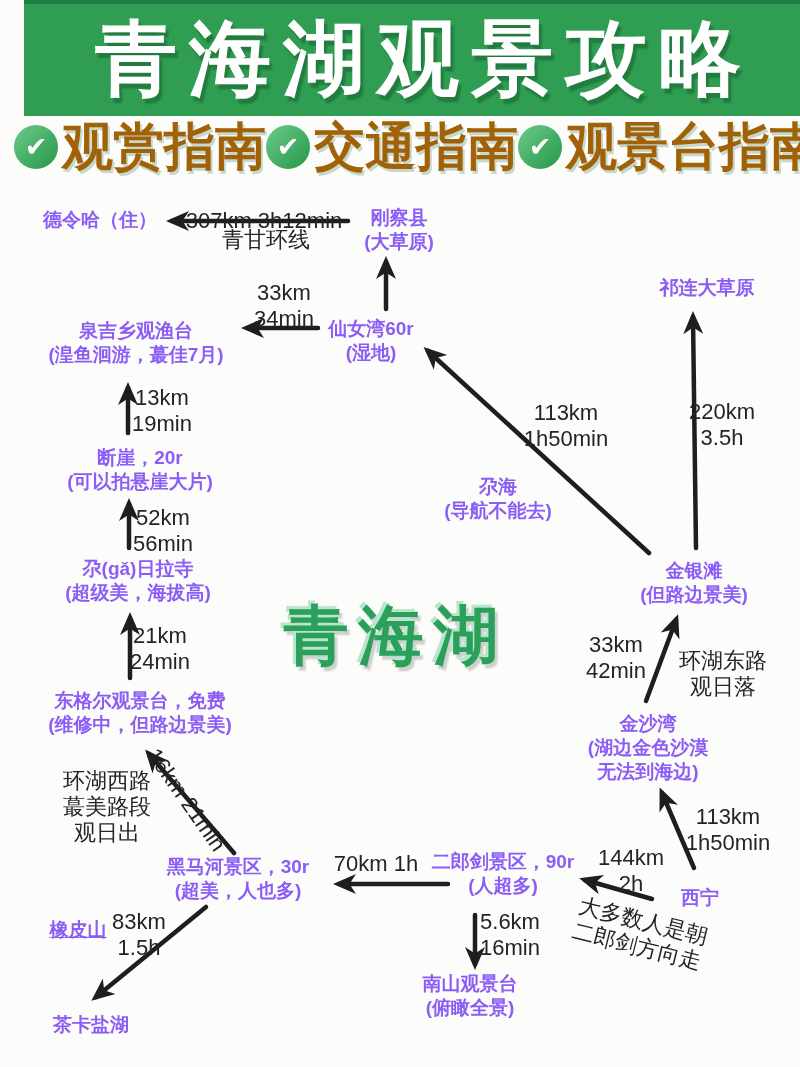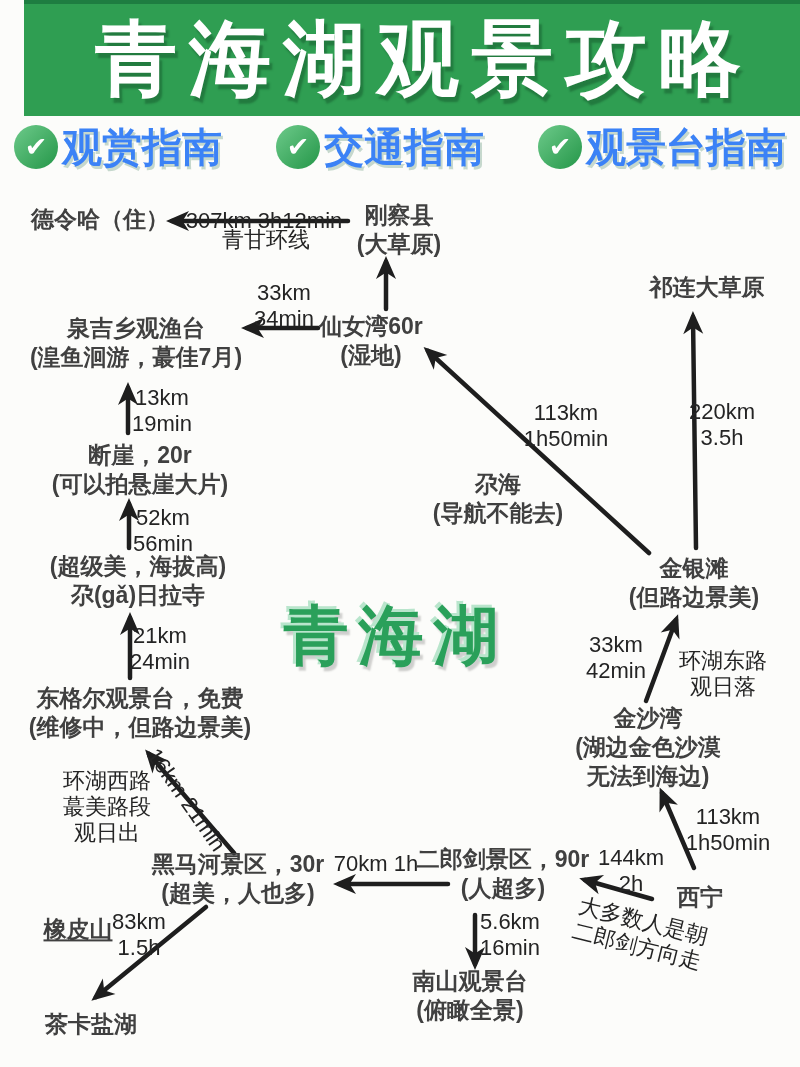--- a/index.html
+++ b/index.html
@@ -23,29 +23,29 @@
     padding:0 14px;box-sizing:border-box;
   }
   .badge{display:flex;align-items:center;gap:4px;}
   .check{
     width:44px;height:44px;border-radius:50%;flex:0 0 44px;
     background:linear-gradient(135deg,#66c584 10%,#2f9e52 85%);
     color:#ffffff;display:flex;align-items:center;justify-content:center;
     font-size:27px;font-weight:900;
   }
   .badge-label{
-    font-size:40px;font-weight:900;color:#3b82f6;white-space:nowrap;
+    font-size:51px;font-weight:900;color:#a16207;white-space:nowrap;
     text-shadow:2px 3px 0 rgba(10,90,45,.22);
   }
   .map{position:absolute;top:176px;left:0;width:800px;height:891px;}
   .map .arrows{position:absolute;left:0;top:-176px;width:800px;height:1067px;}
   .route-line{stroke:#1e1e1e;stroke-width:4.5;stroke-linecap:round;}
   .node{
     position:absolute;transform:translate(-50%,-50%);
-    color:#404040;font-size:23px;font-weight:800;line-height:1.27;
+    color:#8b5cf6;font-size:19px;font-weight:800;line-height:1.27;
     text-align:center;white-space:nowrap;
   }
   .rlabel{
     position:absolute;transform:translate(-50%,-50%);
     color:#242424;font-size:22px;font-weight:500;line-height:1.18;
     text-align:center;white-space:nowrap;
   }
   .lake{
     position:absolute;transform:translate(-50%,-50%);
     color:#2aa05a;font-size:65px;font-weight:900;letter-spacing:10px;white-space:nowrap;
@@ -115,22 +115,22 @@
       </div>
       <div class="node" style="left: 371px; top: 165px;">
         <div>仙女湾60r</div>
         <div>(湿地)</div>
       </div>
       <div class="node" style="left: 140px; top: 294px;">
         <div>断崖，20r</div>
         <div>(可以拍悬崖大片)</div>
       </div>
       <div class="node" style="left: 138px; top: 405px;">
+        <div>尕(gǎ)日拉寺</div>
         <div>(超级美，海拔高)</div>
-        <div>尕(gǎ)日拉寺</div>
       </div>
       <div class="node" style="left: 498px; top: 323px;">
         <div>尕海</div>
         <div>(导航不能去)</div>
       </div>
       <div class="node" style="left: 694px; top: 407px;">
         <div>金银滩</div>
         <div>(但路边景美)</div>
       </div>
       <div class="node" style="left: 140px; top: 537px;">

